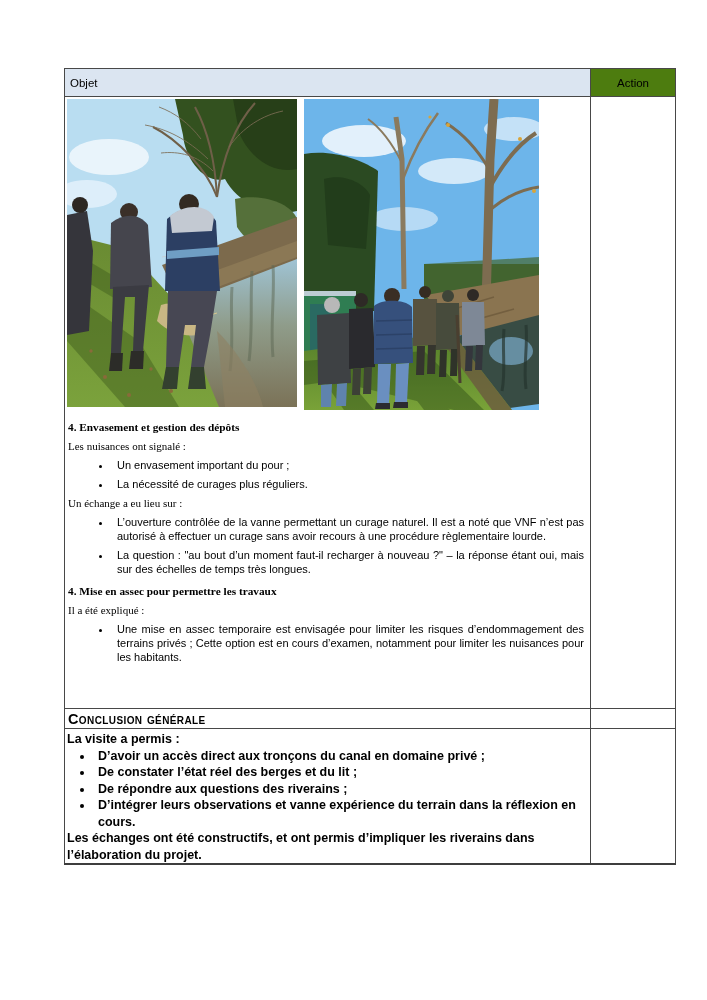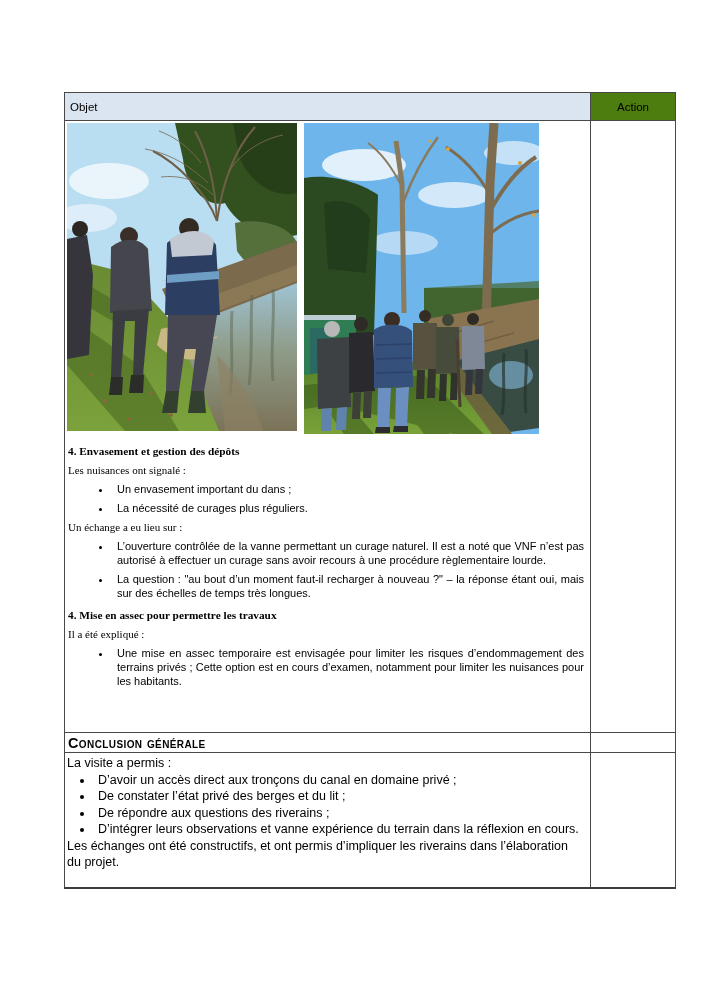--- a/index.html
+++ b/index.html
@@ -1,21 +1,21 @@
 <!DOCTYPE html>
 <html lang="fr"><head>
 <meta charset="utf-8">
 <style>
   * { margin:0; padding:0; box-sizing:border-box; }
   html,body { background:#fff; }
   body {
     width:707px; height:1000px; position:relative; overflow:hidden;
     font-family:"Liberation Sans","DejaVu Sans",sans-serif; color:#000;
   }
-  .page { position:absolute; inset:0; background:#fff;margin-top:24px; }
+  .page { position:absolute; inset:0; background:#fff; }
 
   table.doc {
     position:absolute; left:64px; top:68px;
     border-collapse:collapse; table-layout:fixed; width:611px;
   }
   col.c-objet { width:526px; }
   col.c-action { width:85px; }
   td, th { border:1px solid #484848; vertical-align:top; }
   tr.last td { border-bottom:2px solid #3d3d3d; }
 
@@ -35,21 +35,21 @@
   .bodytext ul { list-style:disc; margin:0; padding-left:44px; }
   .bodytext li { font-size:11px; line-height:14px; margin:5px 0; padding-left:5px; }
   .bodytext li.just { text-align:justify; }
 
   td.concl-head-cell { height:14px; vertical-align:middle; padding:1px 0 0 3px; }
   .smallcaps {
     font-variant:small-caps; font-weight:700; font-size:14.5px; letter-spacing:.4px;
   }
 
   td.concl-cell { height:135px; padding:2px 5px 0 2px; overflow:hidden; }
-  .concl { font-weight:400; font-size:12.5px; line-height:16.5px; }
+  .concl { font-weight:700; font-size:12.5px; line-height:16.5px; }
   .concl p { margin:0; }
   .concl ul { list-style:disc; margin:0; padding-left:27px; }
   .concl li { padding-left:4px; }
 
   td.action-cell { background:#fff; }
 </style>
 </head>
 <body>
 
 <div class="page">
@@ -251,21 +251,21 @@
                 <path d="M172,246 L179,246 L178,271 L171,271 Z" fill="#34363c"></path>
               </g>
               <line x1="153" y1="216" x2="156" y2="284" stroke="#4a3f30" stroke-width="3"></line>
             </svg>
           </div>
 
           <div class="bodytext">
             <p class="sec-heading">4. Envasement et gestion des dépôts</p>
             <p>Les nuisances ont signalé :</p>
             <ul>
-              <li>Un envasement important du dans ;</li>
+              <li>Un envasement important du pour ;</li>
               <li>La nécessité de curages plus réguliers.</li>
             </ul>
             <p>Un échange a eu lieu sur :</p>
             <ul>
               <li class="just">L’ouverture contrôlée de la vanne permettant un curage naturel. Il est a noté que VNF n’est pas autorisé à effectuer un curage sans avoir recours à une procédure règlementaire lourde.</li>
               <li class="just">La question : "au bout d’un moment faut-il recharger à nouveau ?" – la réponse étant oui, mais sur des échelles de temps très longues.</li>
             </ul>
             <p class="sec-heading">4. Mise en assec pour permettre les travaux</p>
             <p>Il a été expliqué :</p>
             <ul>
@@ -282,21 +282,21 @@
         </td>
         <td class="action-cell"></td>
       </tr>
 
       <tr class="last">
         <td class="concl-cell">
           <div class="concl">
             <p>La visite a permis :</p>
             <ul>
               <li>D’avoir un accès direct aux tronçons du canal en domaine privé ;</li>
-              <li>De constater l’état privé des berges et du lit ;</li>
+              <li>De constater l’état réel des berges et du lit ;</li>
               <li>De répondre aux questions des riverains ;</li>
               <li>D’intégrer leurs observations et vanne expérience du terrain dans la réflexion en cours.</li>
             </ul>
             <p>Les échanges ont été constructifs, et ont permis d’impliquer les riverains dans l’élaboration du projet.</p>
           </div>
         </td>
         <td class="action-cell"></td>
       </tr>
     </tbody>
   </table>

